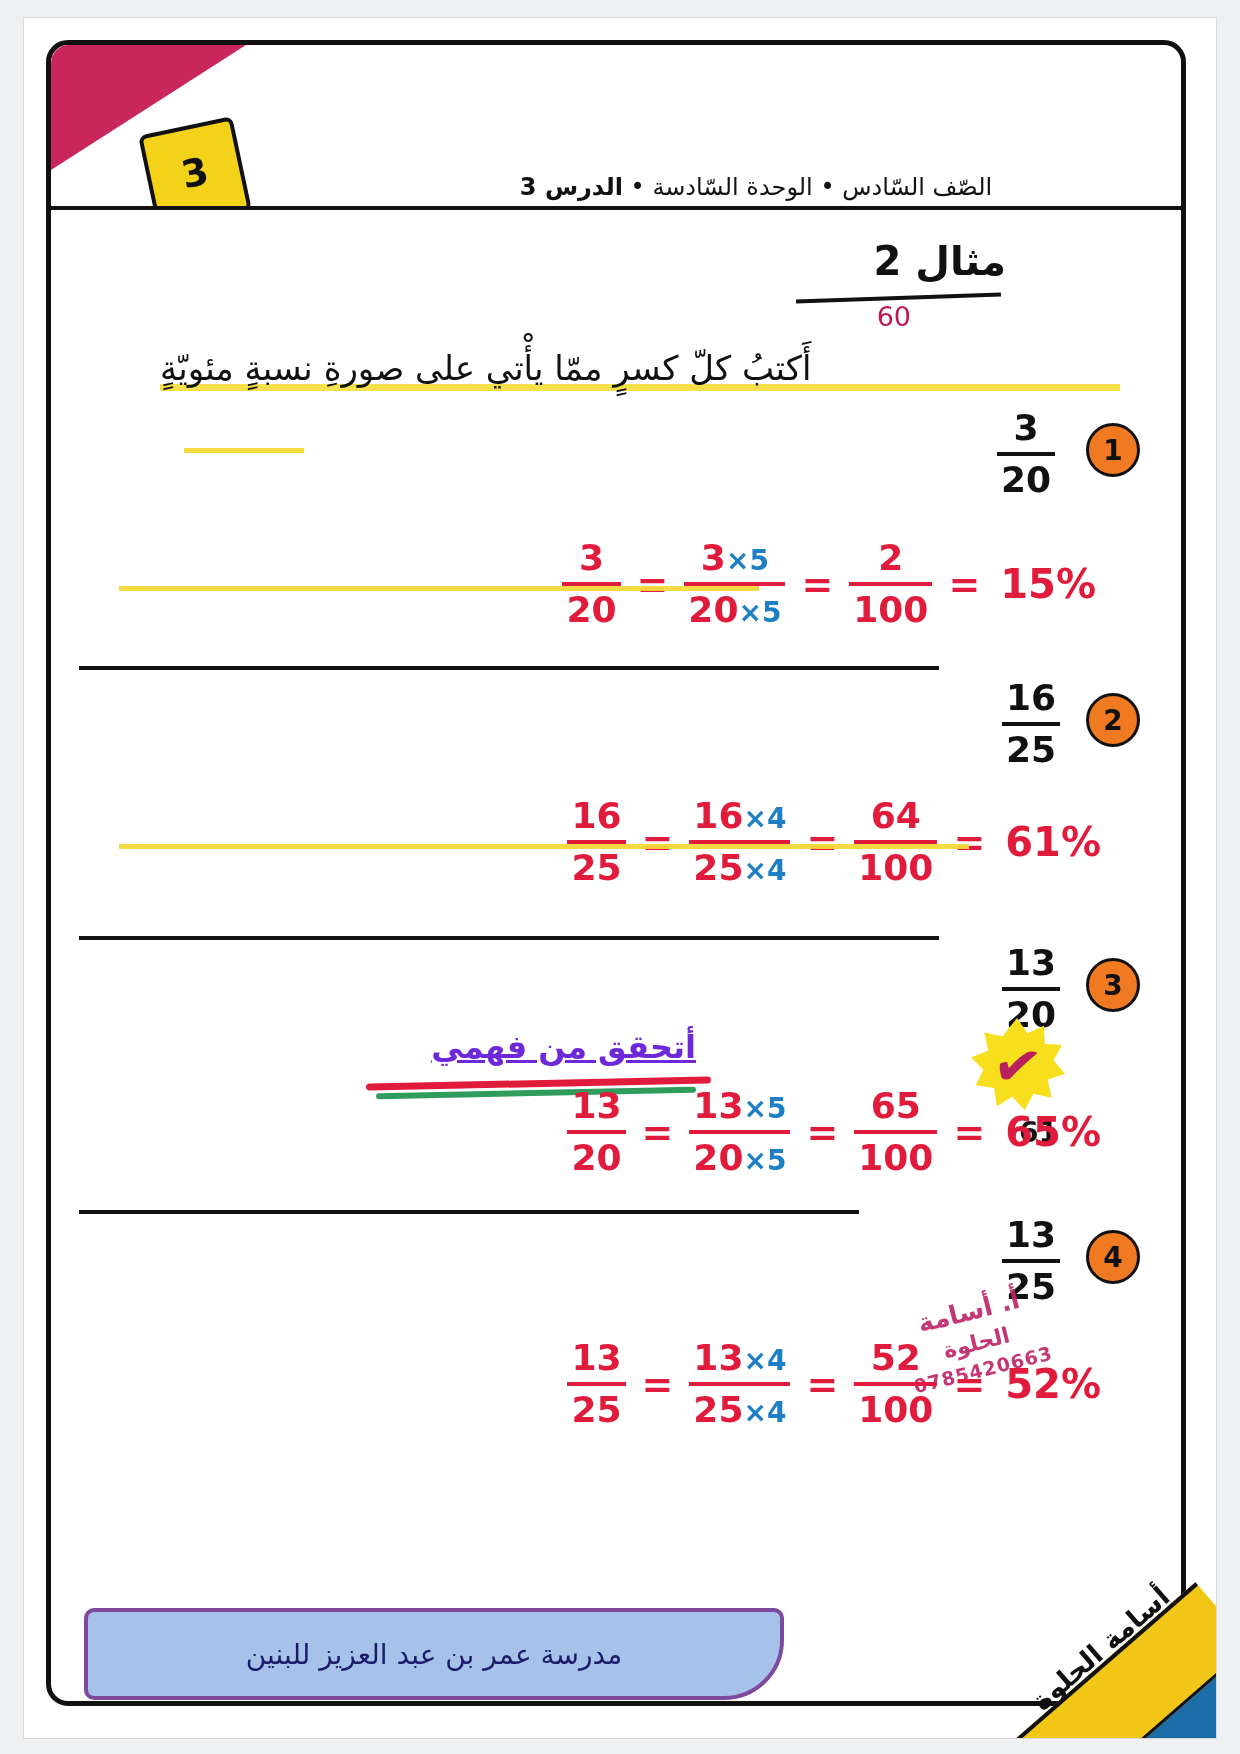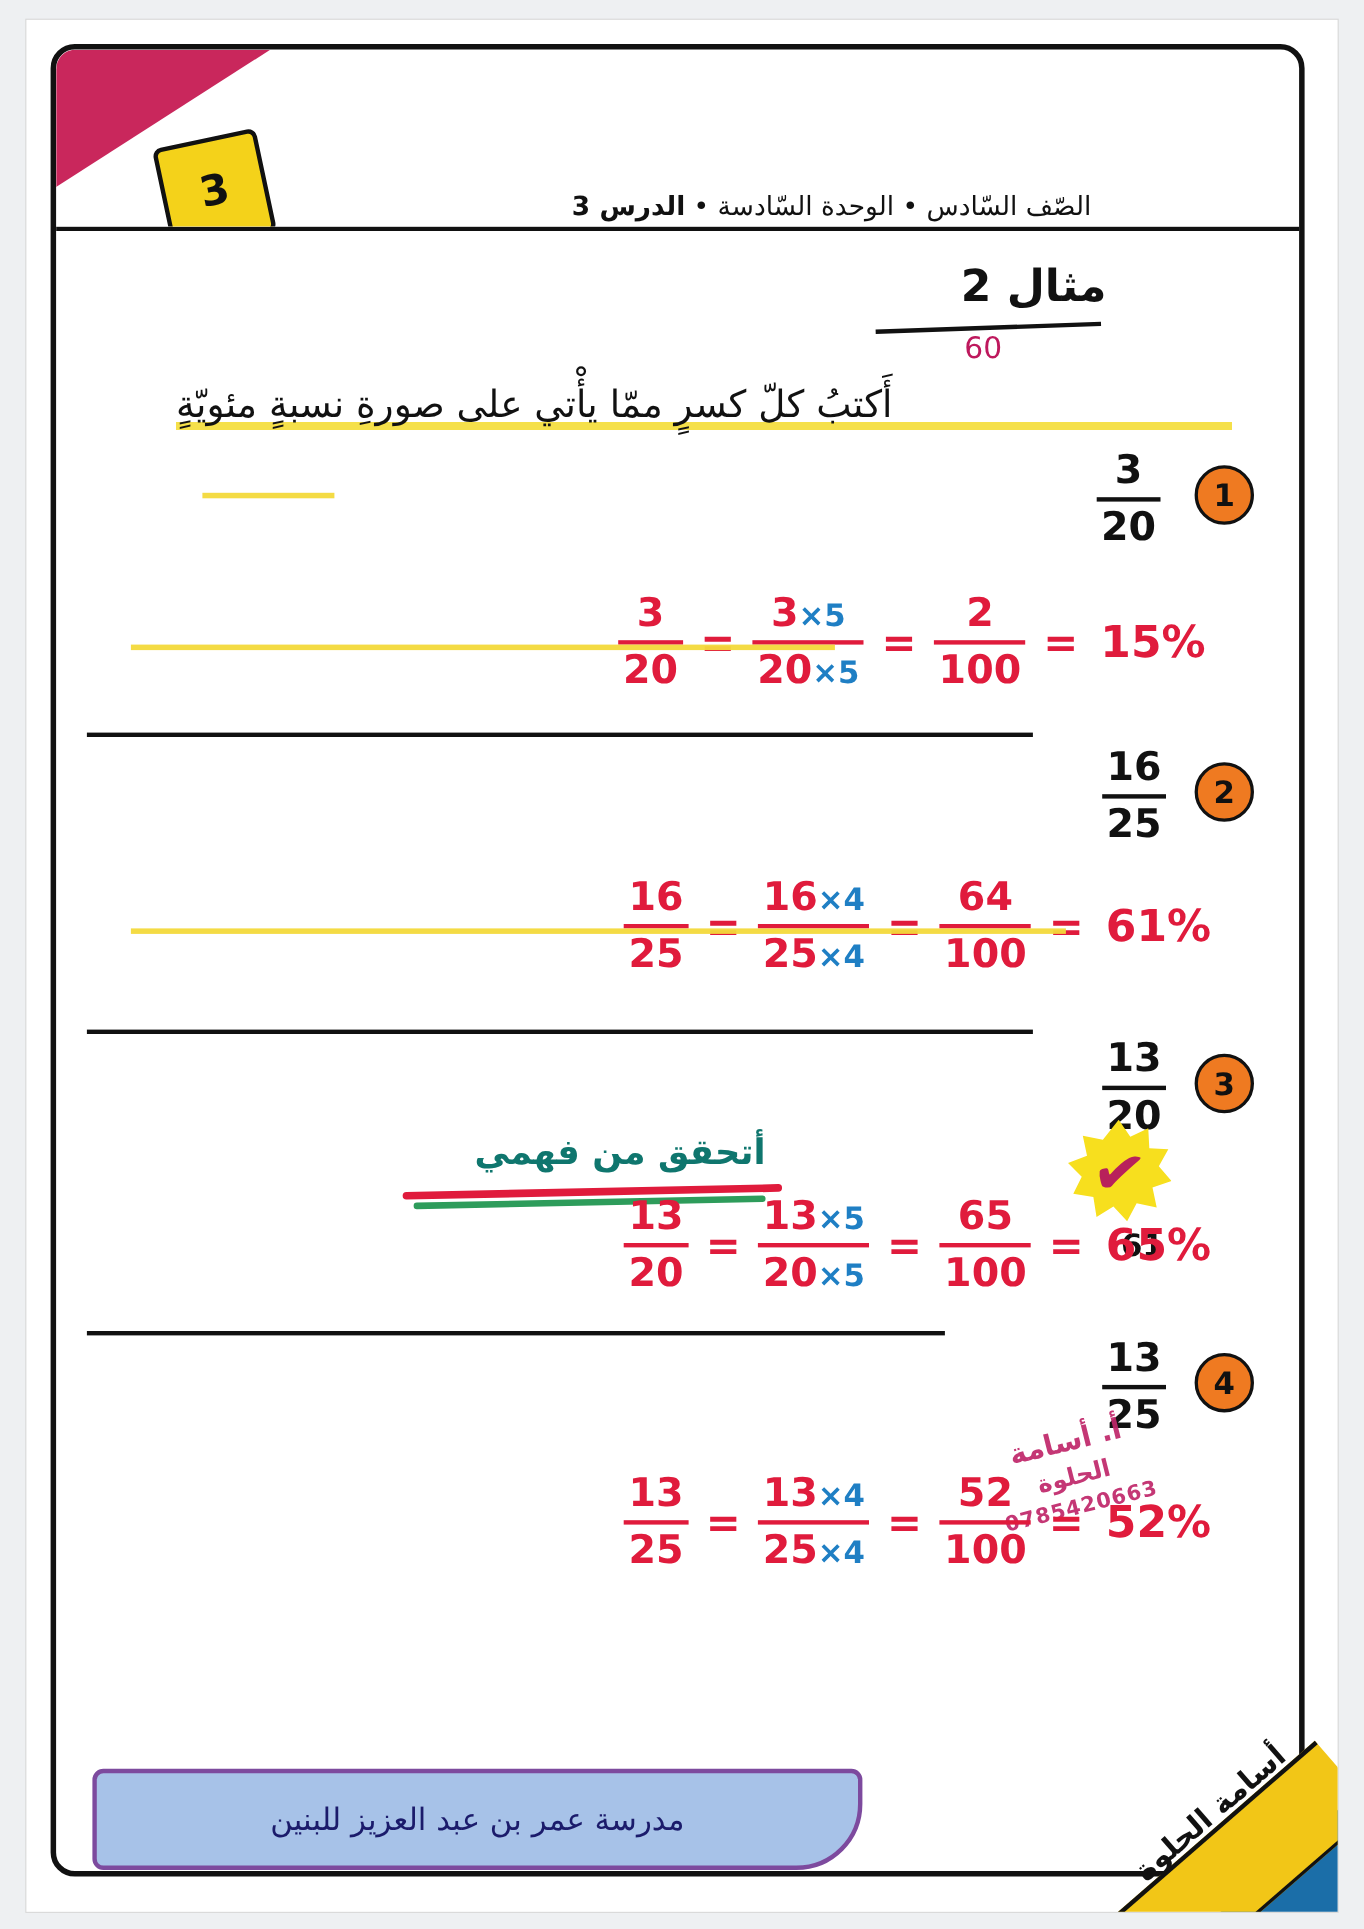--- a/index.html
+++ b/index.html
@@ -108,21 +108,21 @@
   .answer .frac .bar{background:#e01b3c;}
   .answer .eq{margin:0 10px;font-size:38px;}
   .mult{color:#1f7fc4;font-size:28px;}
   .pct{font-size:40px;margin-left:10px;white-space:nowrap;}
   .hl-line{
     position:absolute;height:5px;background:#f3d93a;opacity:.95;
   }
   
   .check-note{
     position:absolute;right:520px;top:1010px;
-    font-size:32px;font-weight:bold;color:#0f766e;
+    font-size:32px;font-weight:bold;color:#6d28d9;text-decoration:underline;
   }
   .check-underline1{
     position:absolute;right:505px;top:1062px;width:345px;height:7px;background:#e01b3c;
     transform:rotate(-1.2deg);border-radius:4px;
   }
   .check-underline2{
     position:absolute;right:520px;top:1072px;width:320px;height:6px;background:#2e9c5b;
     transform:rotate(-1.2deg);border-radius:4px;
   }
   .starburst{

